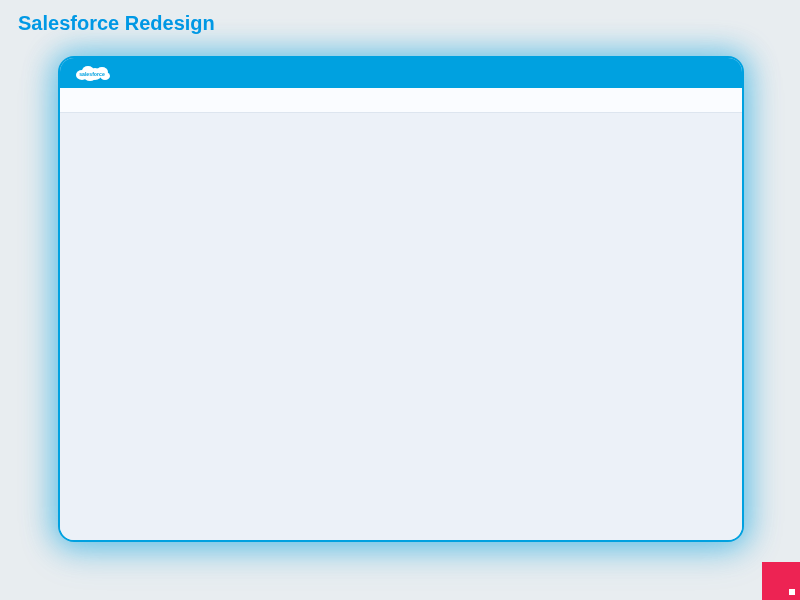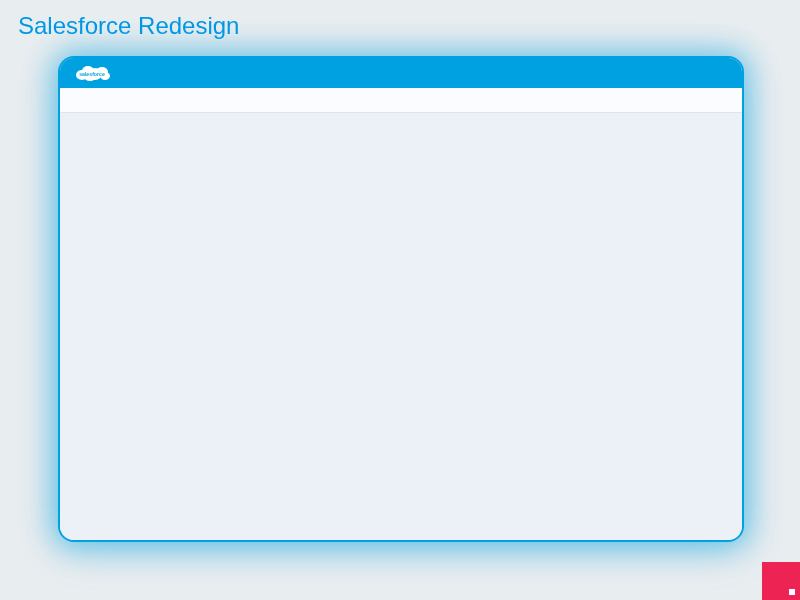--- a/index.html
+++ b/index.html
@@ -12,22 +12,22 @@
       height: 600px;
       background: #e8edf0;
       font-family: -apple-system, BlinkMacSystemFont, "Segoe UI", Helvetica, Arial, sans-serif;
       position: relative;
       overflow: hidden;
     }
     .page-title {
       position: absolute;
       top: 12px;
       left: 18px;
-      font-size: 24px;
-      font-weight: 400;
+      font-size: 20px;
+      font-weight: 700;
       color: #0099e5;
     }
     .app-window {
       position: absolute;
       top: 58px;
       left: 60px;
       width: 682px;
       height: 482px;
       background: #ecf1f8;
       border-radius: 14px;

